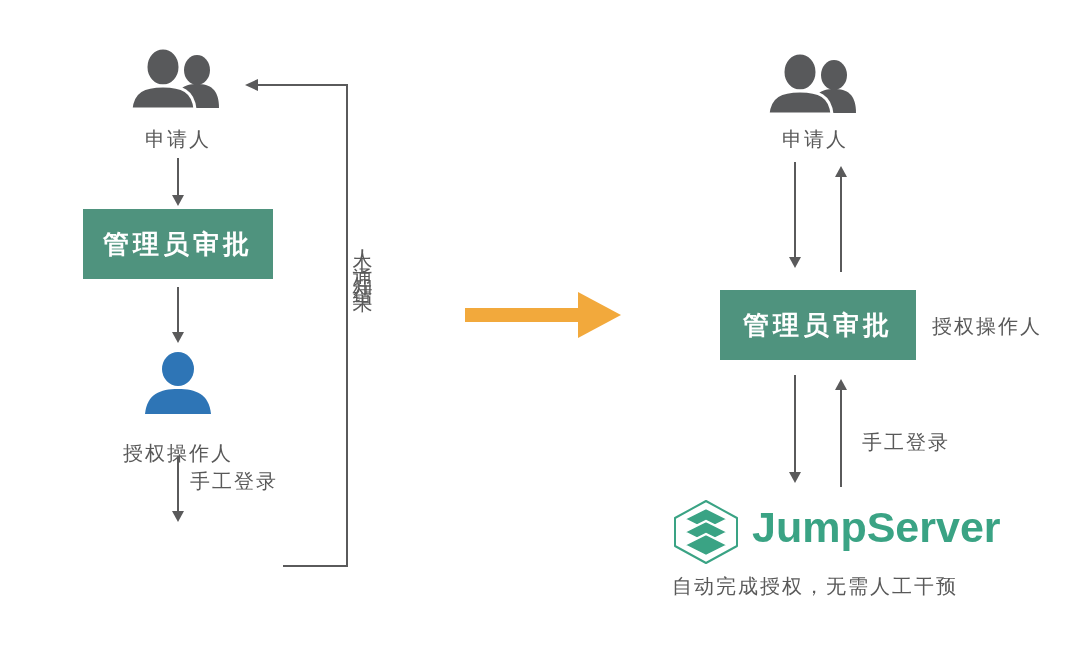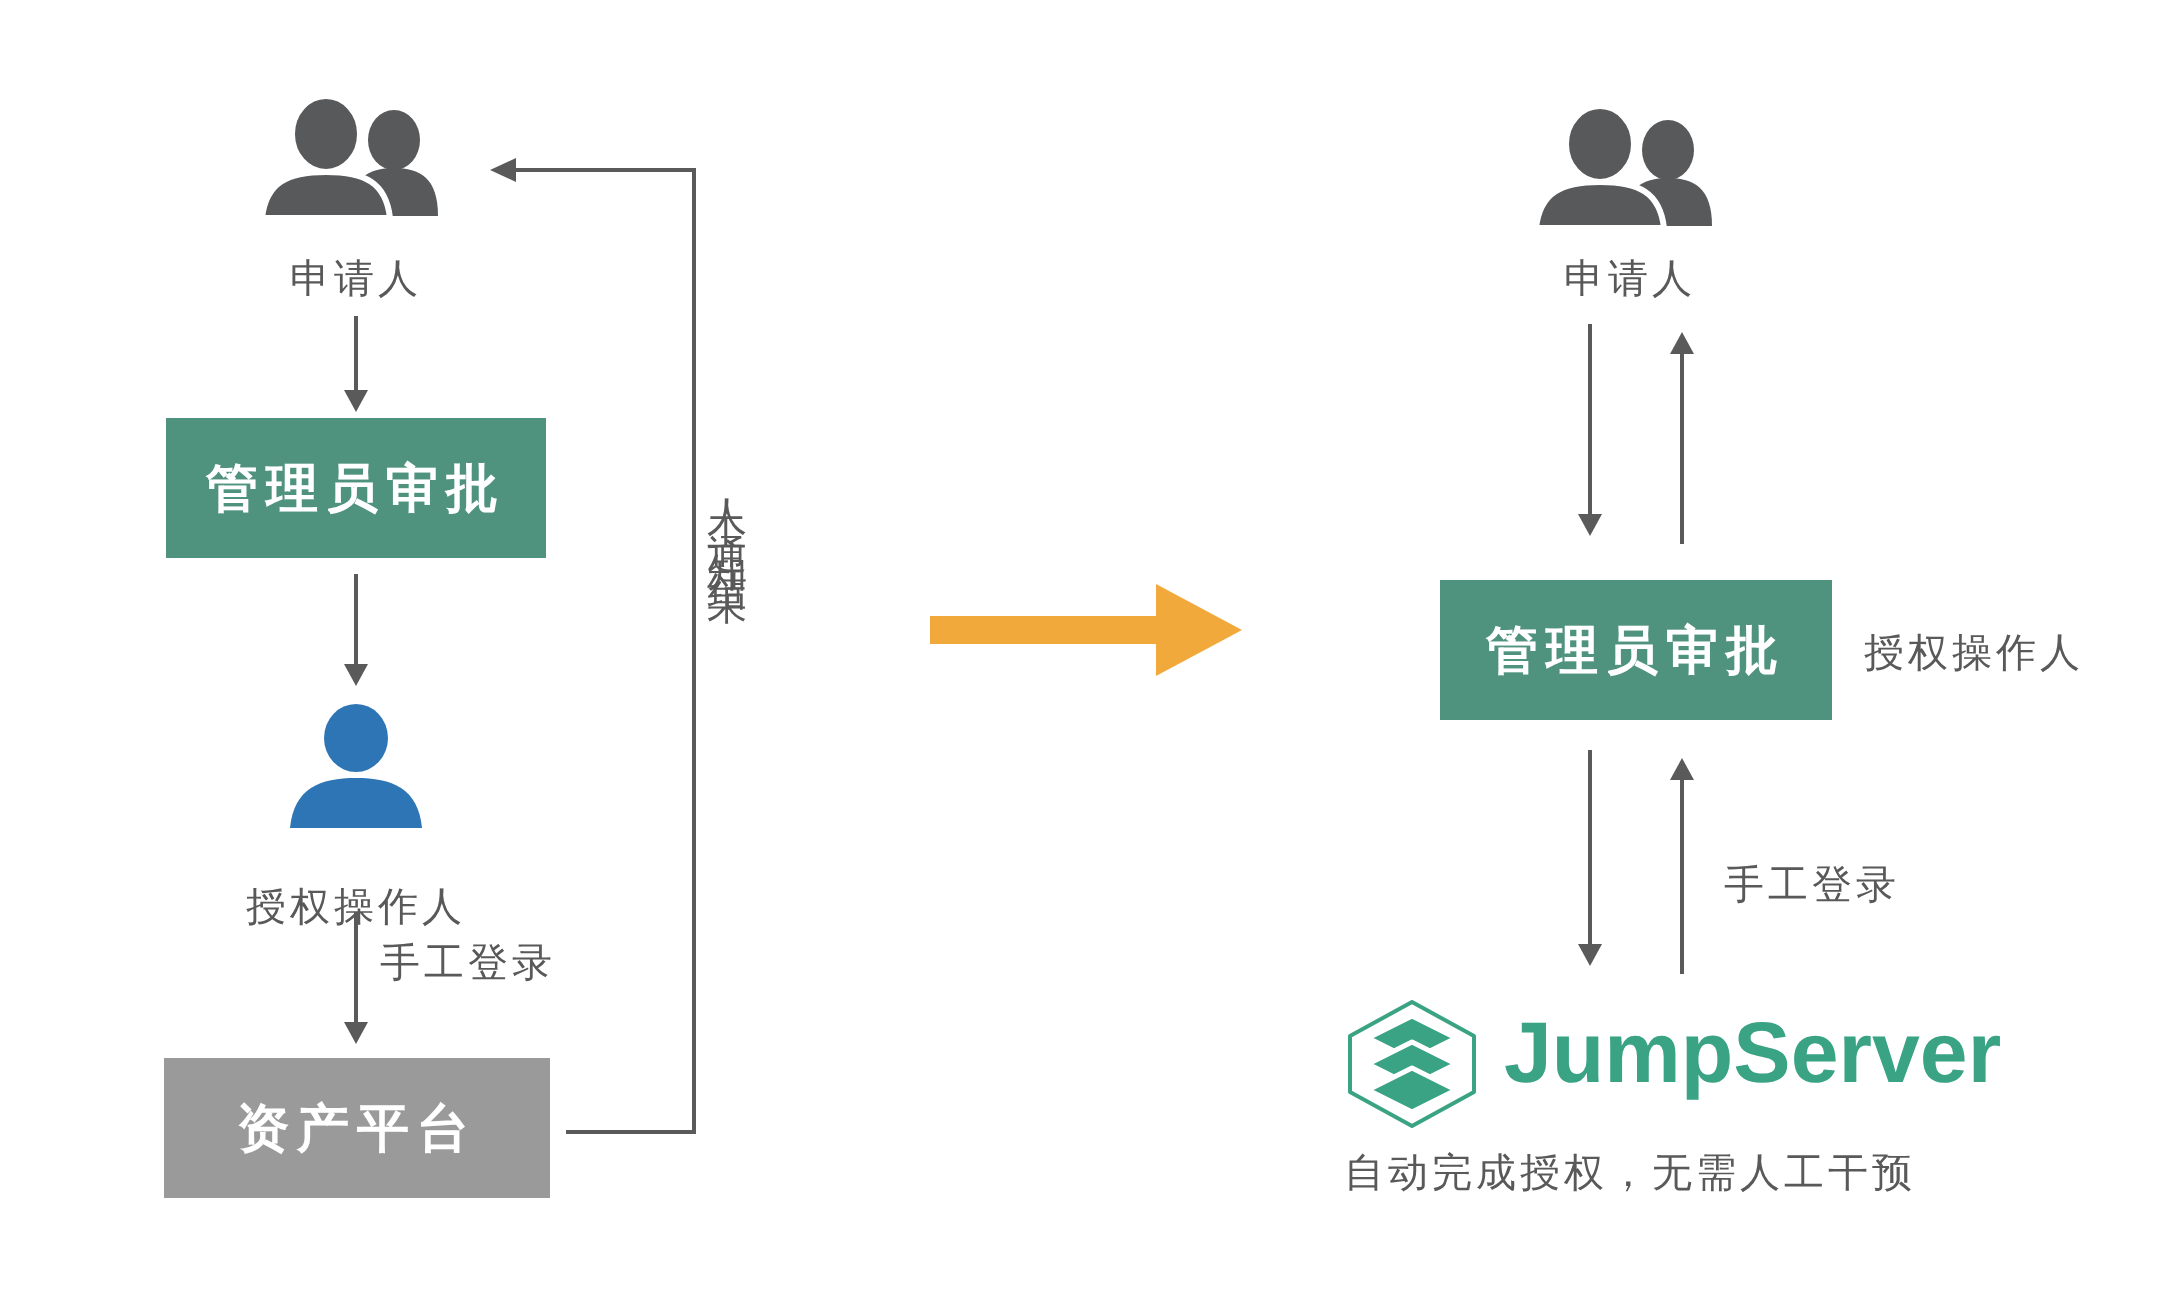--- a/index.html
+++ b/index.html
@@ -71,21 +71,20 @@
       </g>
     </svg>
   </div>
 
   <div class="abs label centered" style="left:78px;top:440px;width:200px;">授权操作人</div>
 
   <div class="varrow arrow-down" style="left:177px;top:456px;height:56px;"></div>
 
   <div class="abs label" style="left:190px;top:468px;">手工登录</div>
 
-  <div class="abs flowbox box-gray" style="left:82px;top:529px;width:193px;height:70px;">资产平台</div>
 
   <div class="abs" style="left:243px;top:75px;width:112px;height:500px;">
     <svg width="112" height="500" viewBox="0 0 112 500">
       <path d="M40 491 H104 V10 H14" fill="none" stroke="#5a5a5b" stroke-width="2"></path>
       <polygon points="15,4 15,16 2,10" fill="#5a5a5b"></polygon>
     </svg>
   </div>
 
   <div class="abs vertical-label" style="left:352px;top:233px;">人工通知结果</div>
 

